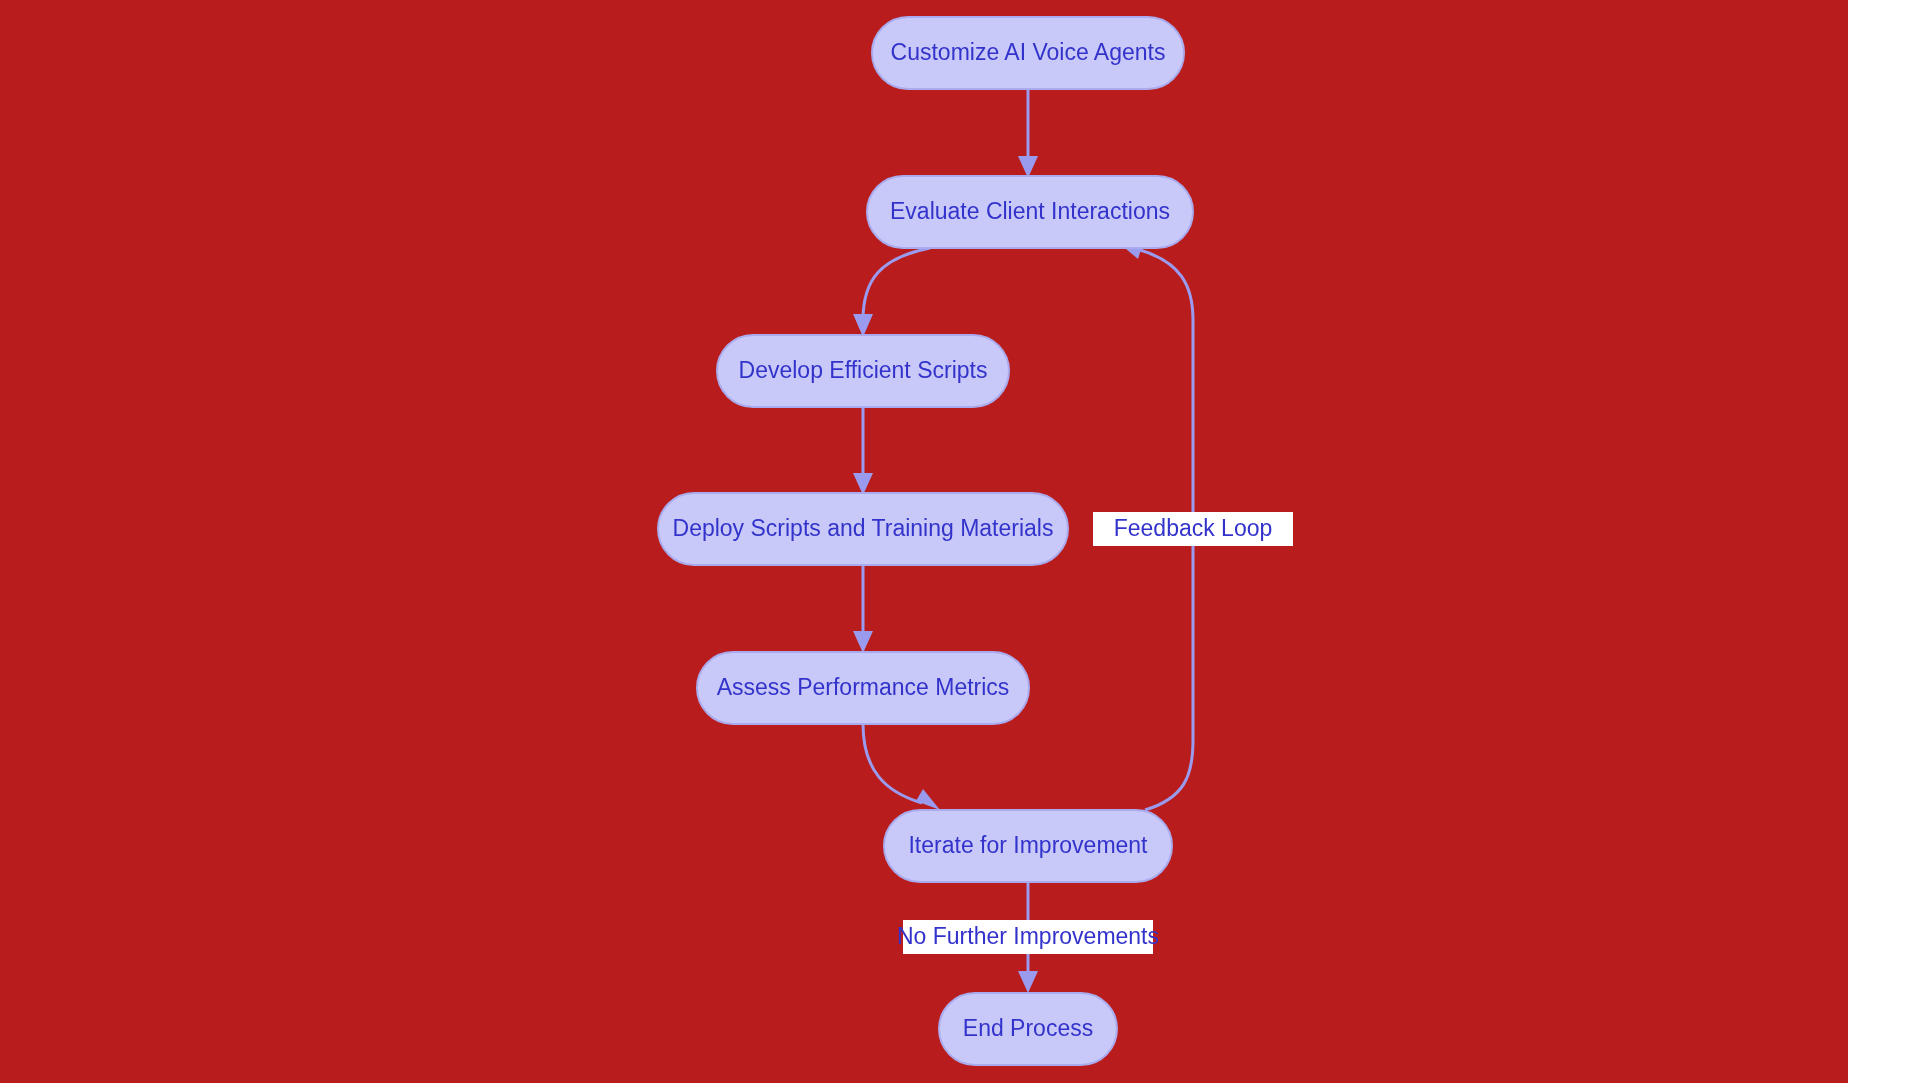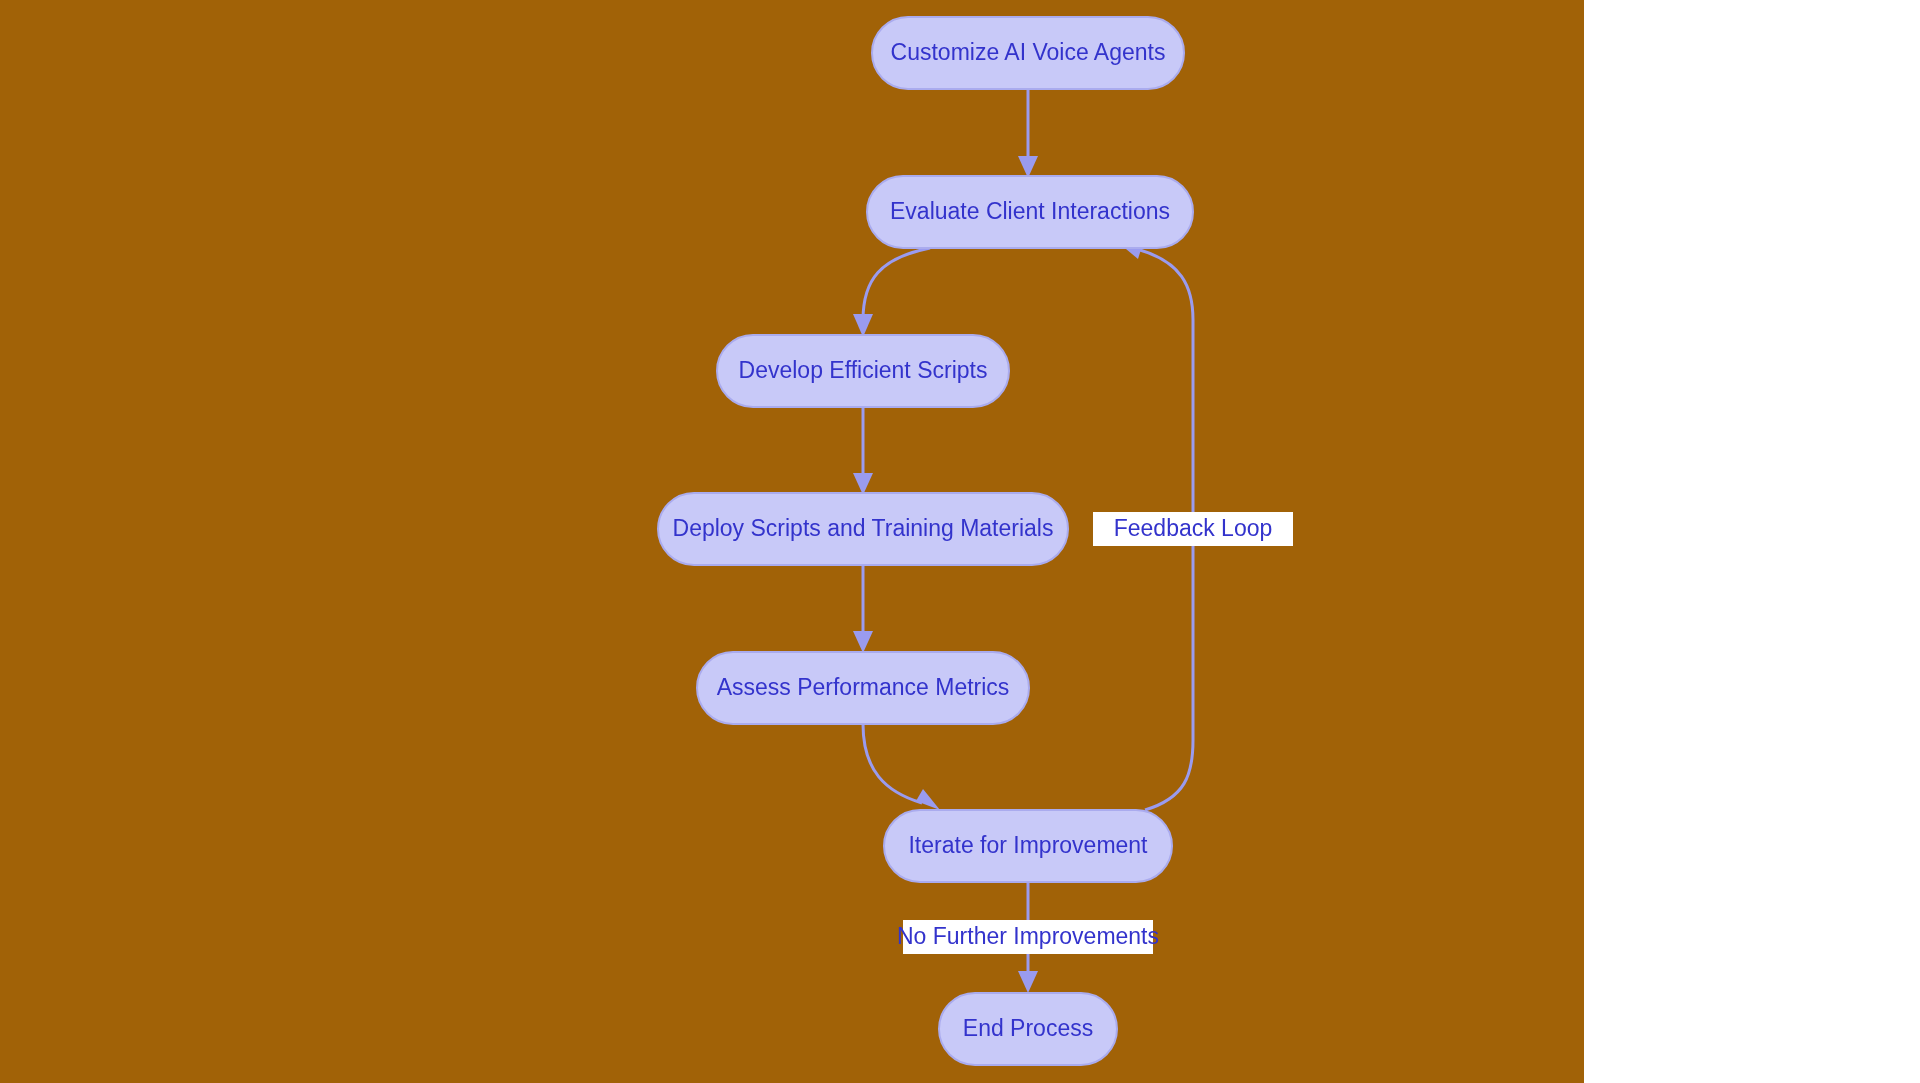--- a/index.html
+++ b/index.html
@@ -9,23 +9,23 @@
     background: #ffffff;
   }
   body {
     width: 1920px;
     height: 1083px;
     font-family: "Liberation Sans", sans-serif;
     overflow: hidden;
   }
   #diagram-root {
     position: relative;
-    width: 1584px;
+    width: 1848px;
     height: 1083px;
-    background: #a16207;
+    background: #b91c1c;
   }
   #flow-svg {
     position: absolute;
     left: 0;
     top: 0;
     width: 1920px;
     height: 1083px;
     display: block;
   }
   .node-shape {

